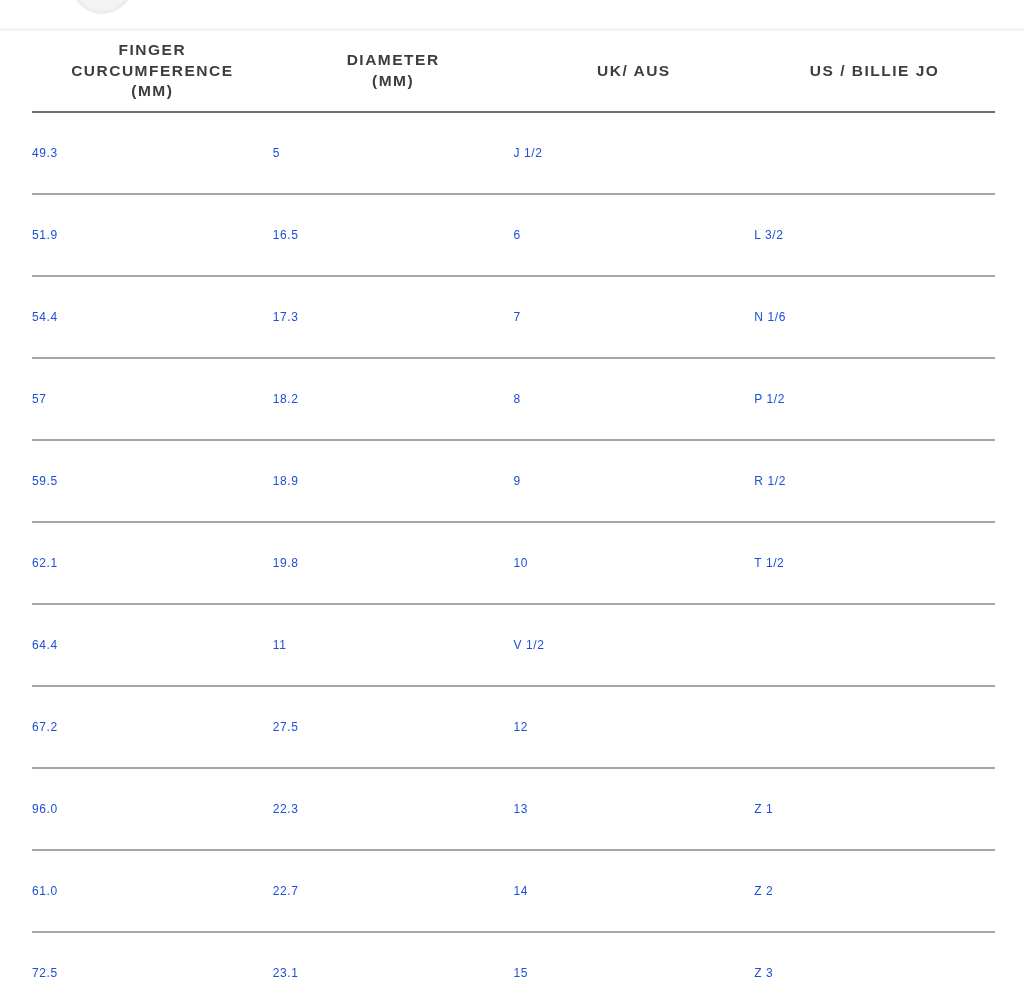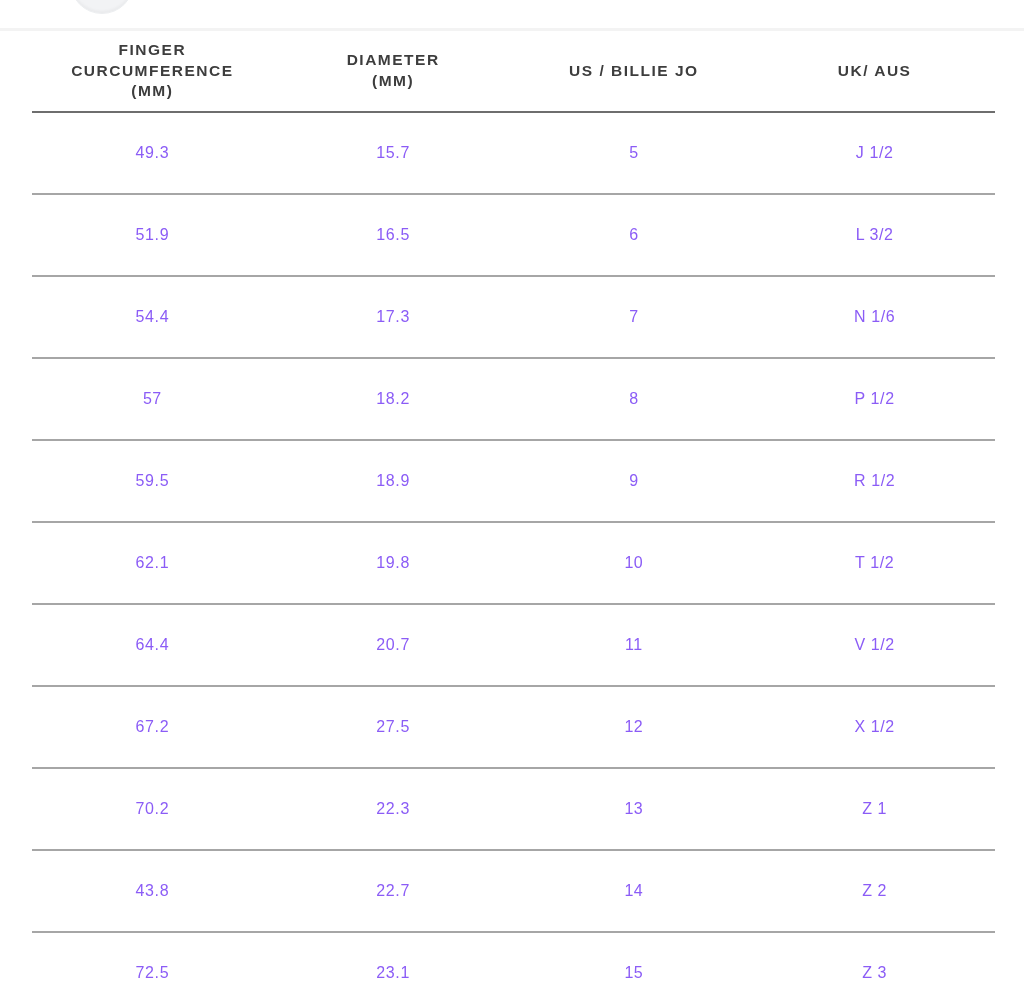--- a/index.html
+++ b/index.html
@@ -53,52 +53,50 @@
     color: #3d3d3d;
   }
   .row {
     display: grid;
     grid-template-columns: repeat(4, 1fr);
     height: 80px;
     align-items: center;
     border-bottom: 2px solid #a6a6a6;
   }
   .cell {
-    text-align: center;
-    font-size: 16px;
+    font-size: 12px;
     font-weight: 400;
     letter-spacing: 0.6px;
-    color: #8b5cf6;
+    color: #1d4ed8;
   }
 </style>
 </head>
 <body>
 
 <div class="page">
 
   <div class="avatar-circle"></div>
 
   <div class="top-divider"></div>
 
   <div class="size-table">
 
     <div class="header-row">
       <div class="hcell">FINGER
 CURCUMFERENCE
 (MM)</div>
       <div class="hcell">DIAMETER
 (MM)</div>
+      <div class="hcell">UK/ AUS</div>
       <div class="hcell">US / BILLIE JO</div>
-      <div class="hcell">UK/ AUS</div>
     </div>
 
     <div id="rows">
   <div class="row">
     <div class="cell">49.3</div>
-    <div class="cell">15.7</div>
     <div class="cell">5</div>
     <div class="cell">J 1/2</div>
   </div>
 
   <div class="row">
     <div class="cell">51.9</div>
     <div class="cell">16.5</div>
     <div class="cell">6</div>
     <div class="cell">L 3/2</div>
   </div>
@@ -126,41 +124,39 @@
 
   <div class="row">
     <div class="cell">62.1</div>
     <div class="cell">19.8</div>
     <div class="cell">10</div>
     <div class="cell">T 1/2</div>
   </div>
 
   <div class="row">
     <div class="cell">64.4</div>
-    <div class="cell">20.7</div>
     <div class="cell">11</div>
     <div class="cell">V 1/2</div>
   </div>
 
   <div class="row">
     <div class="cell">67.2</div>
     <div class="cell">27.5</div>
     <div class="cell">12</div>
-    <div class="cell">X 1/2</div>
   </div>
 
   <div class="row">
-    <div class="cell">70.2</div>
+    <div class="cell">96.0</div>
     <div class="cell">22.3</div>
     <div class="cell">13</div>
     <div class="cell">Z 1</div>
   </div>
 
   <div class="row">
-    <div class="cell">43.8</div>
+    <div class="cell">61.0</div>
     <div class="cell">22.7</div>
     <div class="cell">14</div>
     <div class="cell">Z 2</div>
   </div>
 
   <div class="row">
     <div class="cell">72.5</div>
     <div class="cell">23.1</div>
     <div class="cell">15</div>
     <div class="cell">Z 3</div>

